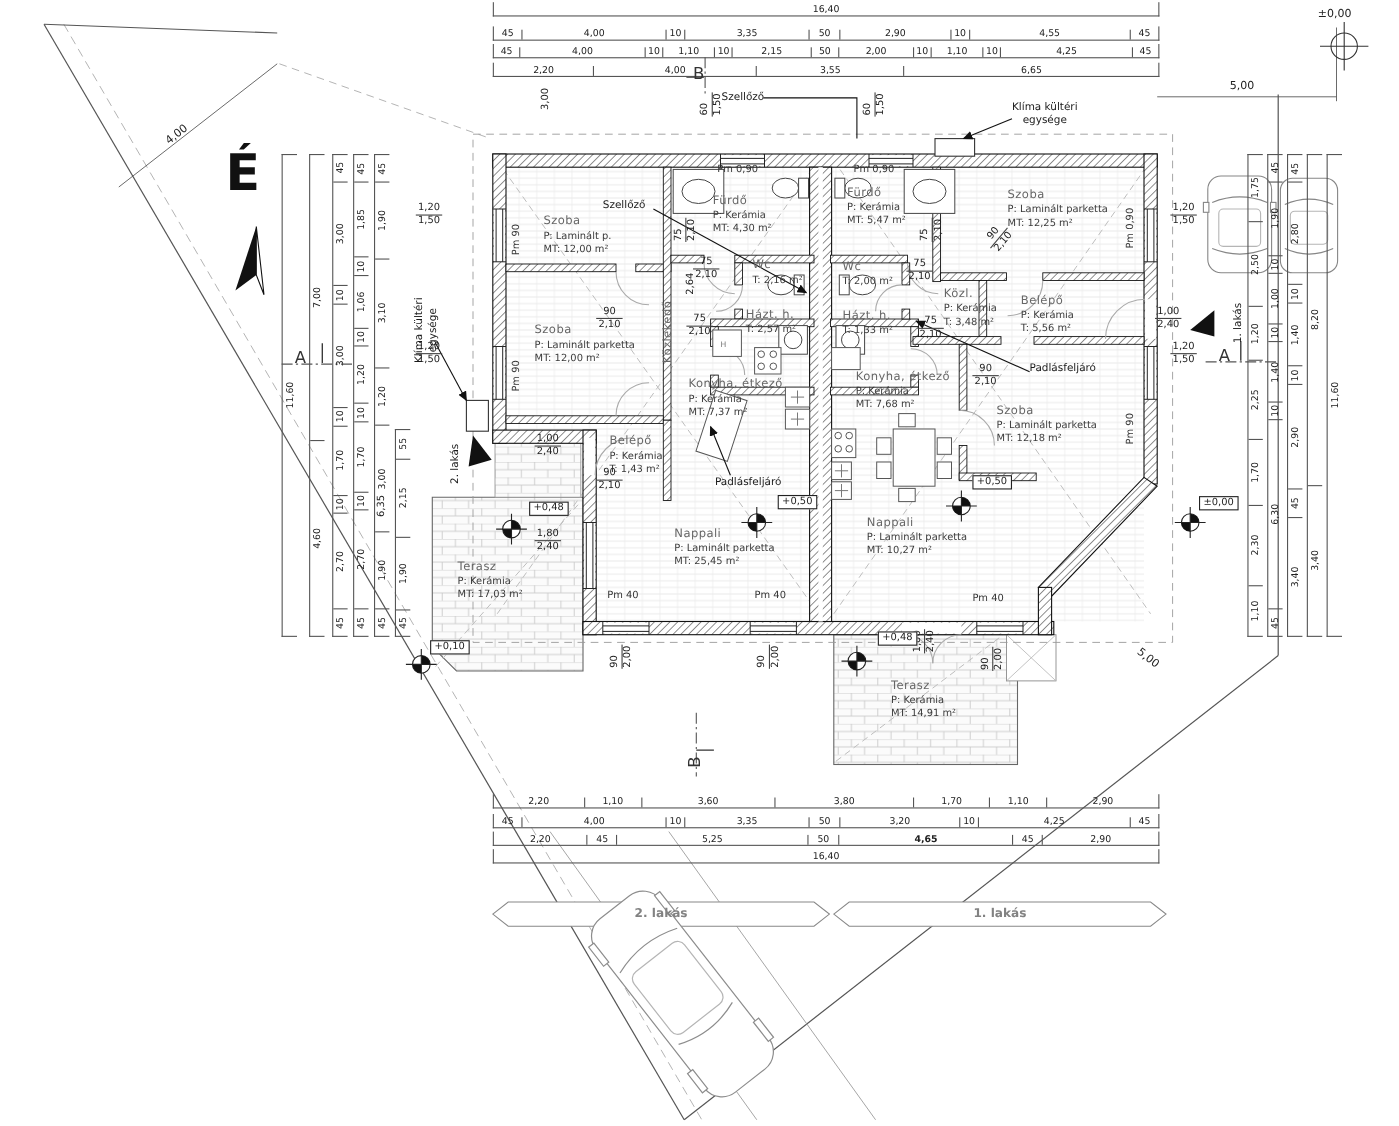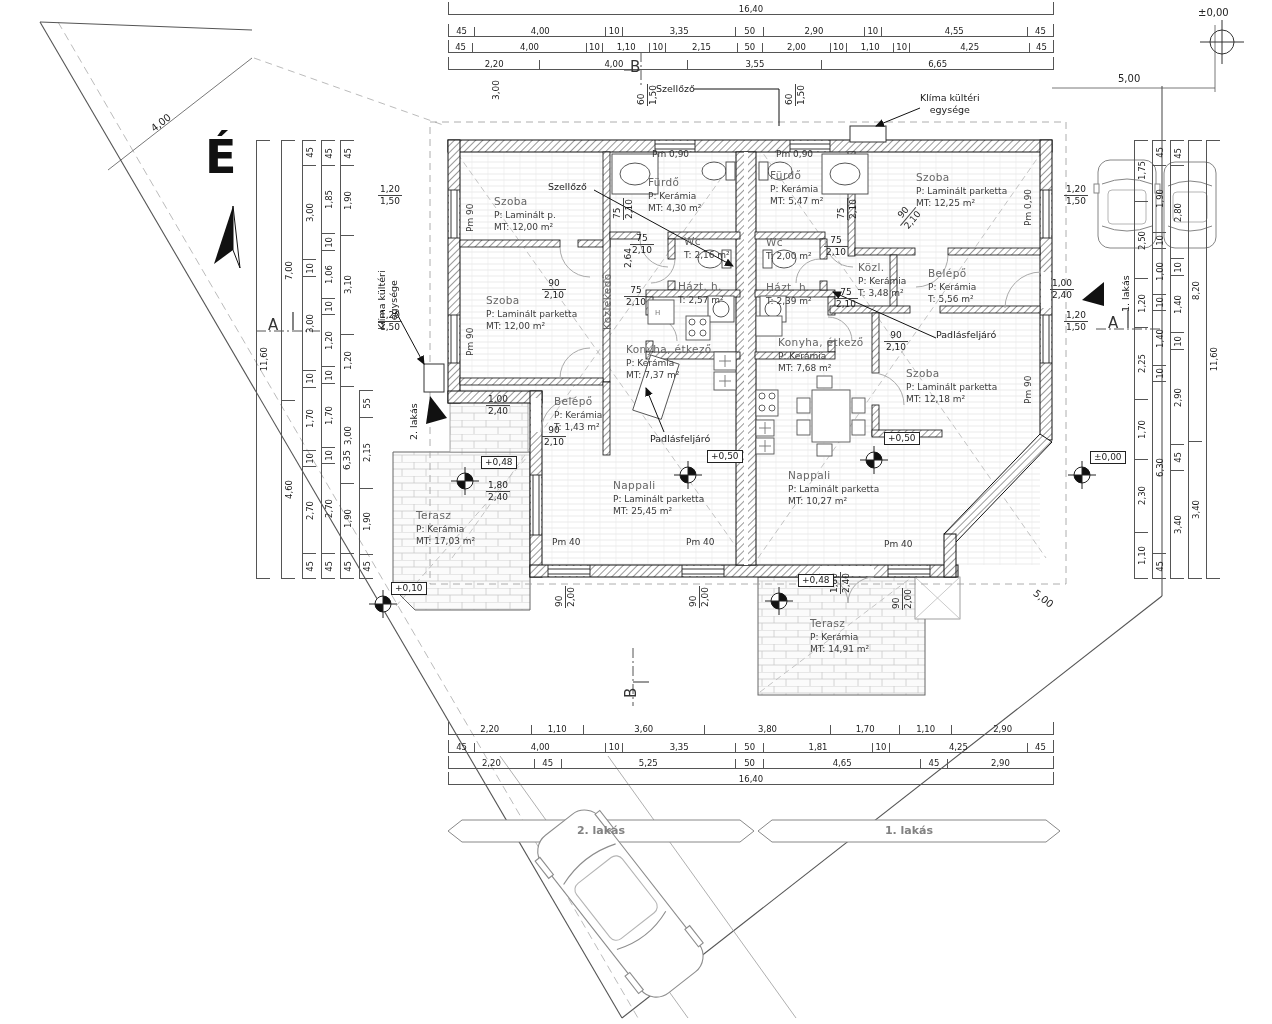--- a/index.html
+++ b/index.html
@@ -441,21 +441,21 @@
       <div style="flex-grow: 0.1;">
         <span>10</span>
       </div>
       <div style="flex-grow: 3.35;">
         <span>3,35</span>
       </div>
       <div style="flex-grow: 0.5;">
         <span>50</span>
       </div>
       <div style="flex-grow: 3.2;">
-        <span>1,81</span>
+        <span>3,20</span>
       </div>
       <div style="flex-grow: 0.1;">
         <span>10</span>
       </div>
       <div style="flex-grow: 4.25;">
         <span>4,25</span>
       </div>
       <div style="flex-grow: 0.45;">
         <span>45</span>
       </div>
@@ -466,21 +466,21 @@
       </div>
       <div style="flex-grow: 0.45;">
         <span>45</span>
       </div>
       <div style="flex-grow: 5.25;">
         <span>5,25</span>
       </div>
       <div style="flex-grow: 0.5;">
         <span>50</span>
       </div>
-      <div style="flex-grow: 4.65;">
+      <div style="flex-grow: 4.65; font-weight: bold;">
         <span>4,65</span>
       </div>
       <div style="flex-grow: 0.45;">
         <span>45</span>
       </div>
       <div style="flex-grow: 2.9;">
         <span>2,90</span>
       </div>
     </div>
 <div class="hchain" style="left:448px;top:772px;width:604px;justify-content:center">
@@ -758,21 +758,21 @@
   <div class="rn">Fürdő</div>
   <div class="rl">P: Kerámia</div>
   <div class="rl">MT: 5,47 m²</div>
 </div>
 <div class="room" style="left:766px;top:235px">
   <div class="rn">Wc</div>
   <div class="rl">T: 2,00 m²</div>
 </div>
 <div class="room" style="left:766px;top:280px">
   <div class="rn">Házt. h.</div>
-  <div class="rl">T: 2,39 m²</div>
+  <div class="rl">T: 1,33 m²</div>
 </div>
 <div class="room" style="left:916px;top:170px">
   <div class="rn">Szoba</div>
   <div class="rl">P: Laminált parketta</div>
   <div class="rl">MT: 12,25 m²</div>
 </div>
 <div class="room" style="left:858px;top:260px">
   <div class="rn">Közl.</div>
   <div class="rl">P: Kerámia</div>
   <div class="rl">T: 3,48 m²</div>

